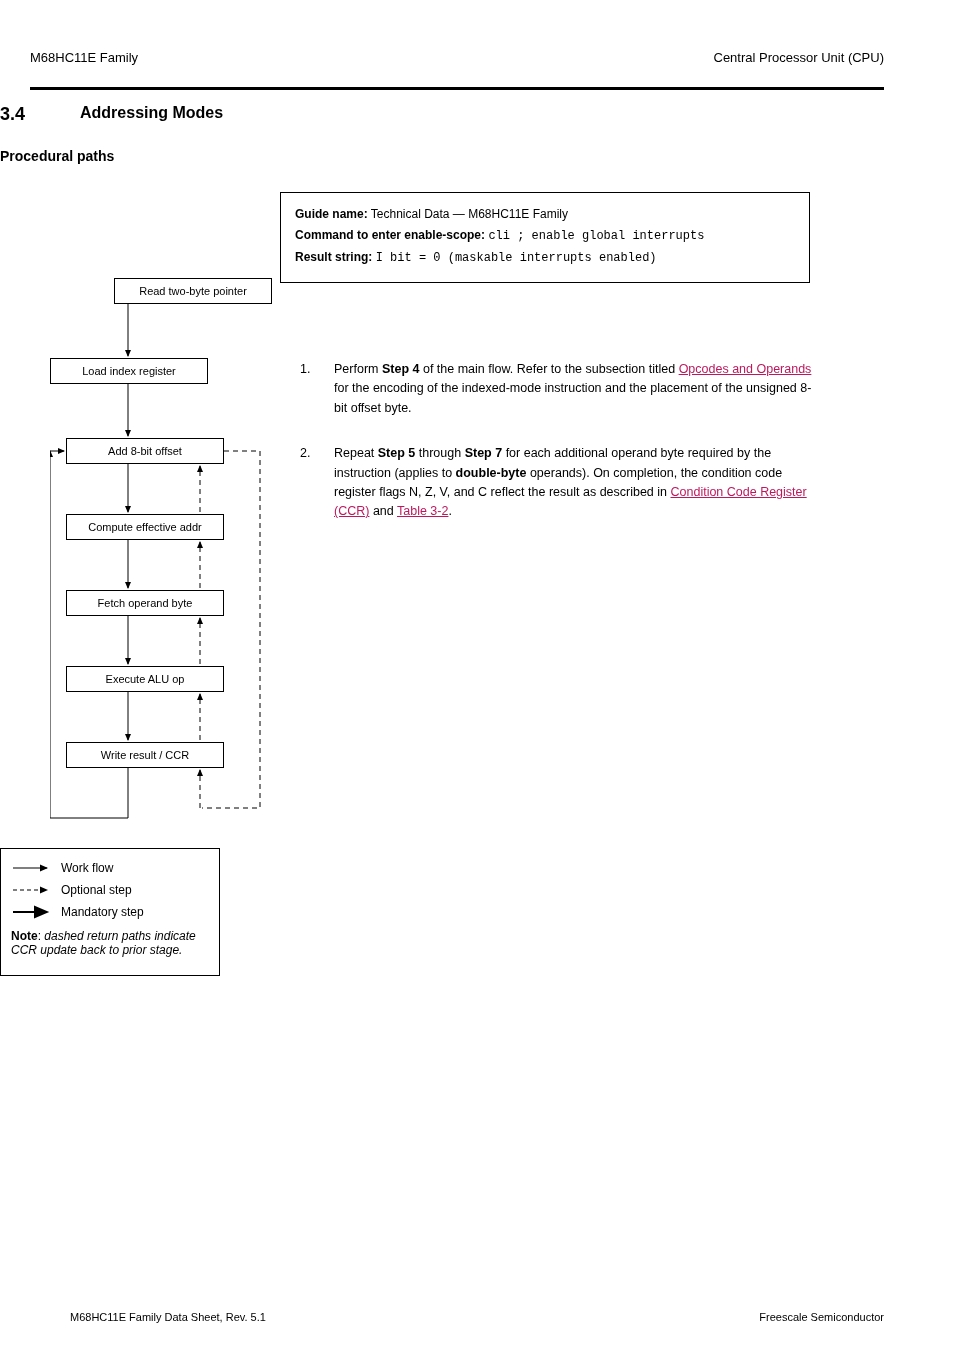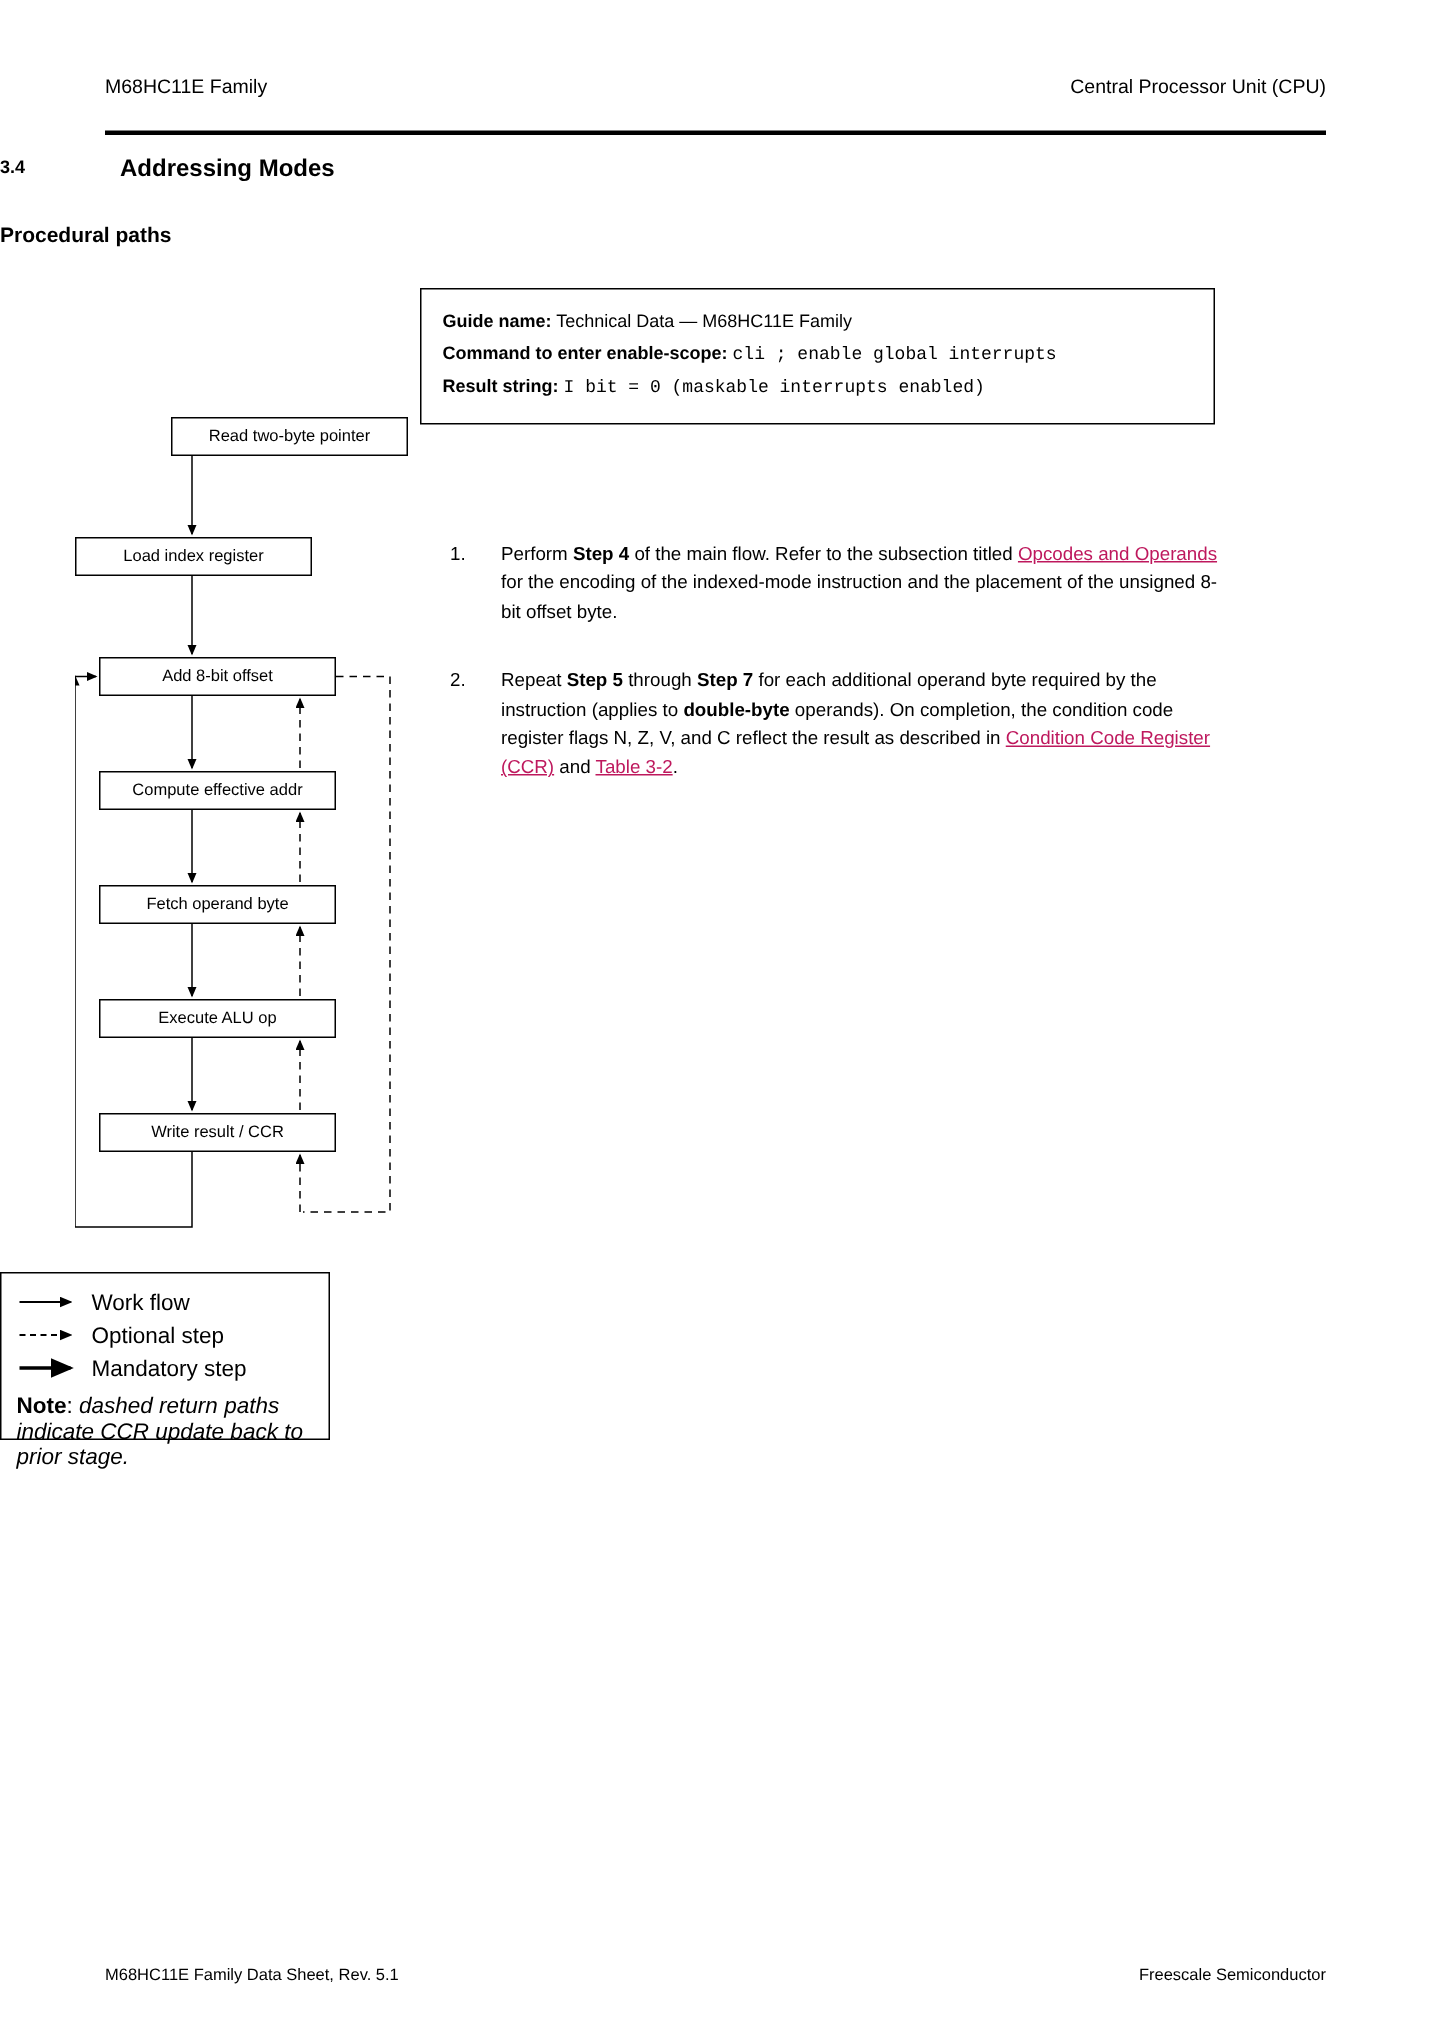--- a/index.html
+++ b/index.html
@@ -8,21 +8,21 @@
     background: #fff;
     width: 954px;
     height: 1351px;
     position: relative;
     color: #000;
   }
   .page {
     position: relative;
     width: 100%;
     height: 100%;
-    padding: 40px 70px 40px 70px;
+    padding: 40px 70px 40px 30px;
   }
   .header-bar {
     position: relative;
     height: 50px;
     border-bottom: 3px solid #000;
   }
   .header-left {
     position: absolute;
     left: 0;
     top: 10px;
@@ -31,21 +31,21 @@
   .header-right {
     position: absolute;
     right: 0;
     top: 10px;
     font-size: 13px;
   }
   .section-num {
     position: absolute;
     top: 104px;
     left: 0;
-    font-size: 12px;
+    font-size: 18px;
     font-weight: bold;
   }
   .section-title {
     position: absolute;
     top: 104px;
     left: 80px;
     font-size: 16px;
     font-weight: bold;
     text-align: center;
   }
@@ -116,24 +116,24 @@
     font-weight: normal;
   }
   .right-item .link { color: #be185d; text-decoration: underline; }
 
   
   .legend {
     position: absolute;
     top: 848px;
     left: 0px;
     width: 220px;
-    height: 112px;
+    height: 128px;
     border: 1px solid #000;
     padding: 8px 10px;
-    font-size: 15px;
+    font-size: 12px;
   }
   .legend .lrow { display: flex; align-items: center; gap: 10px; height: 22px; }
   .legend svg { flex: 0 0 40px; }
   .legend .italic { font-style: italic; }
 
   .footer {
     position: absolute;
     bottom: 40px;
     left: 70px;
     right: 70px;

